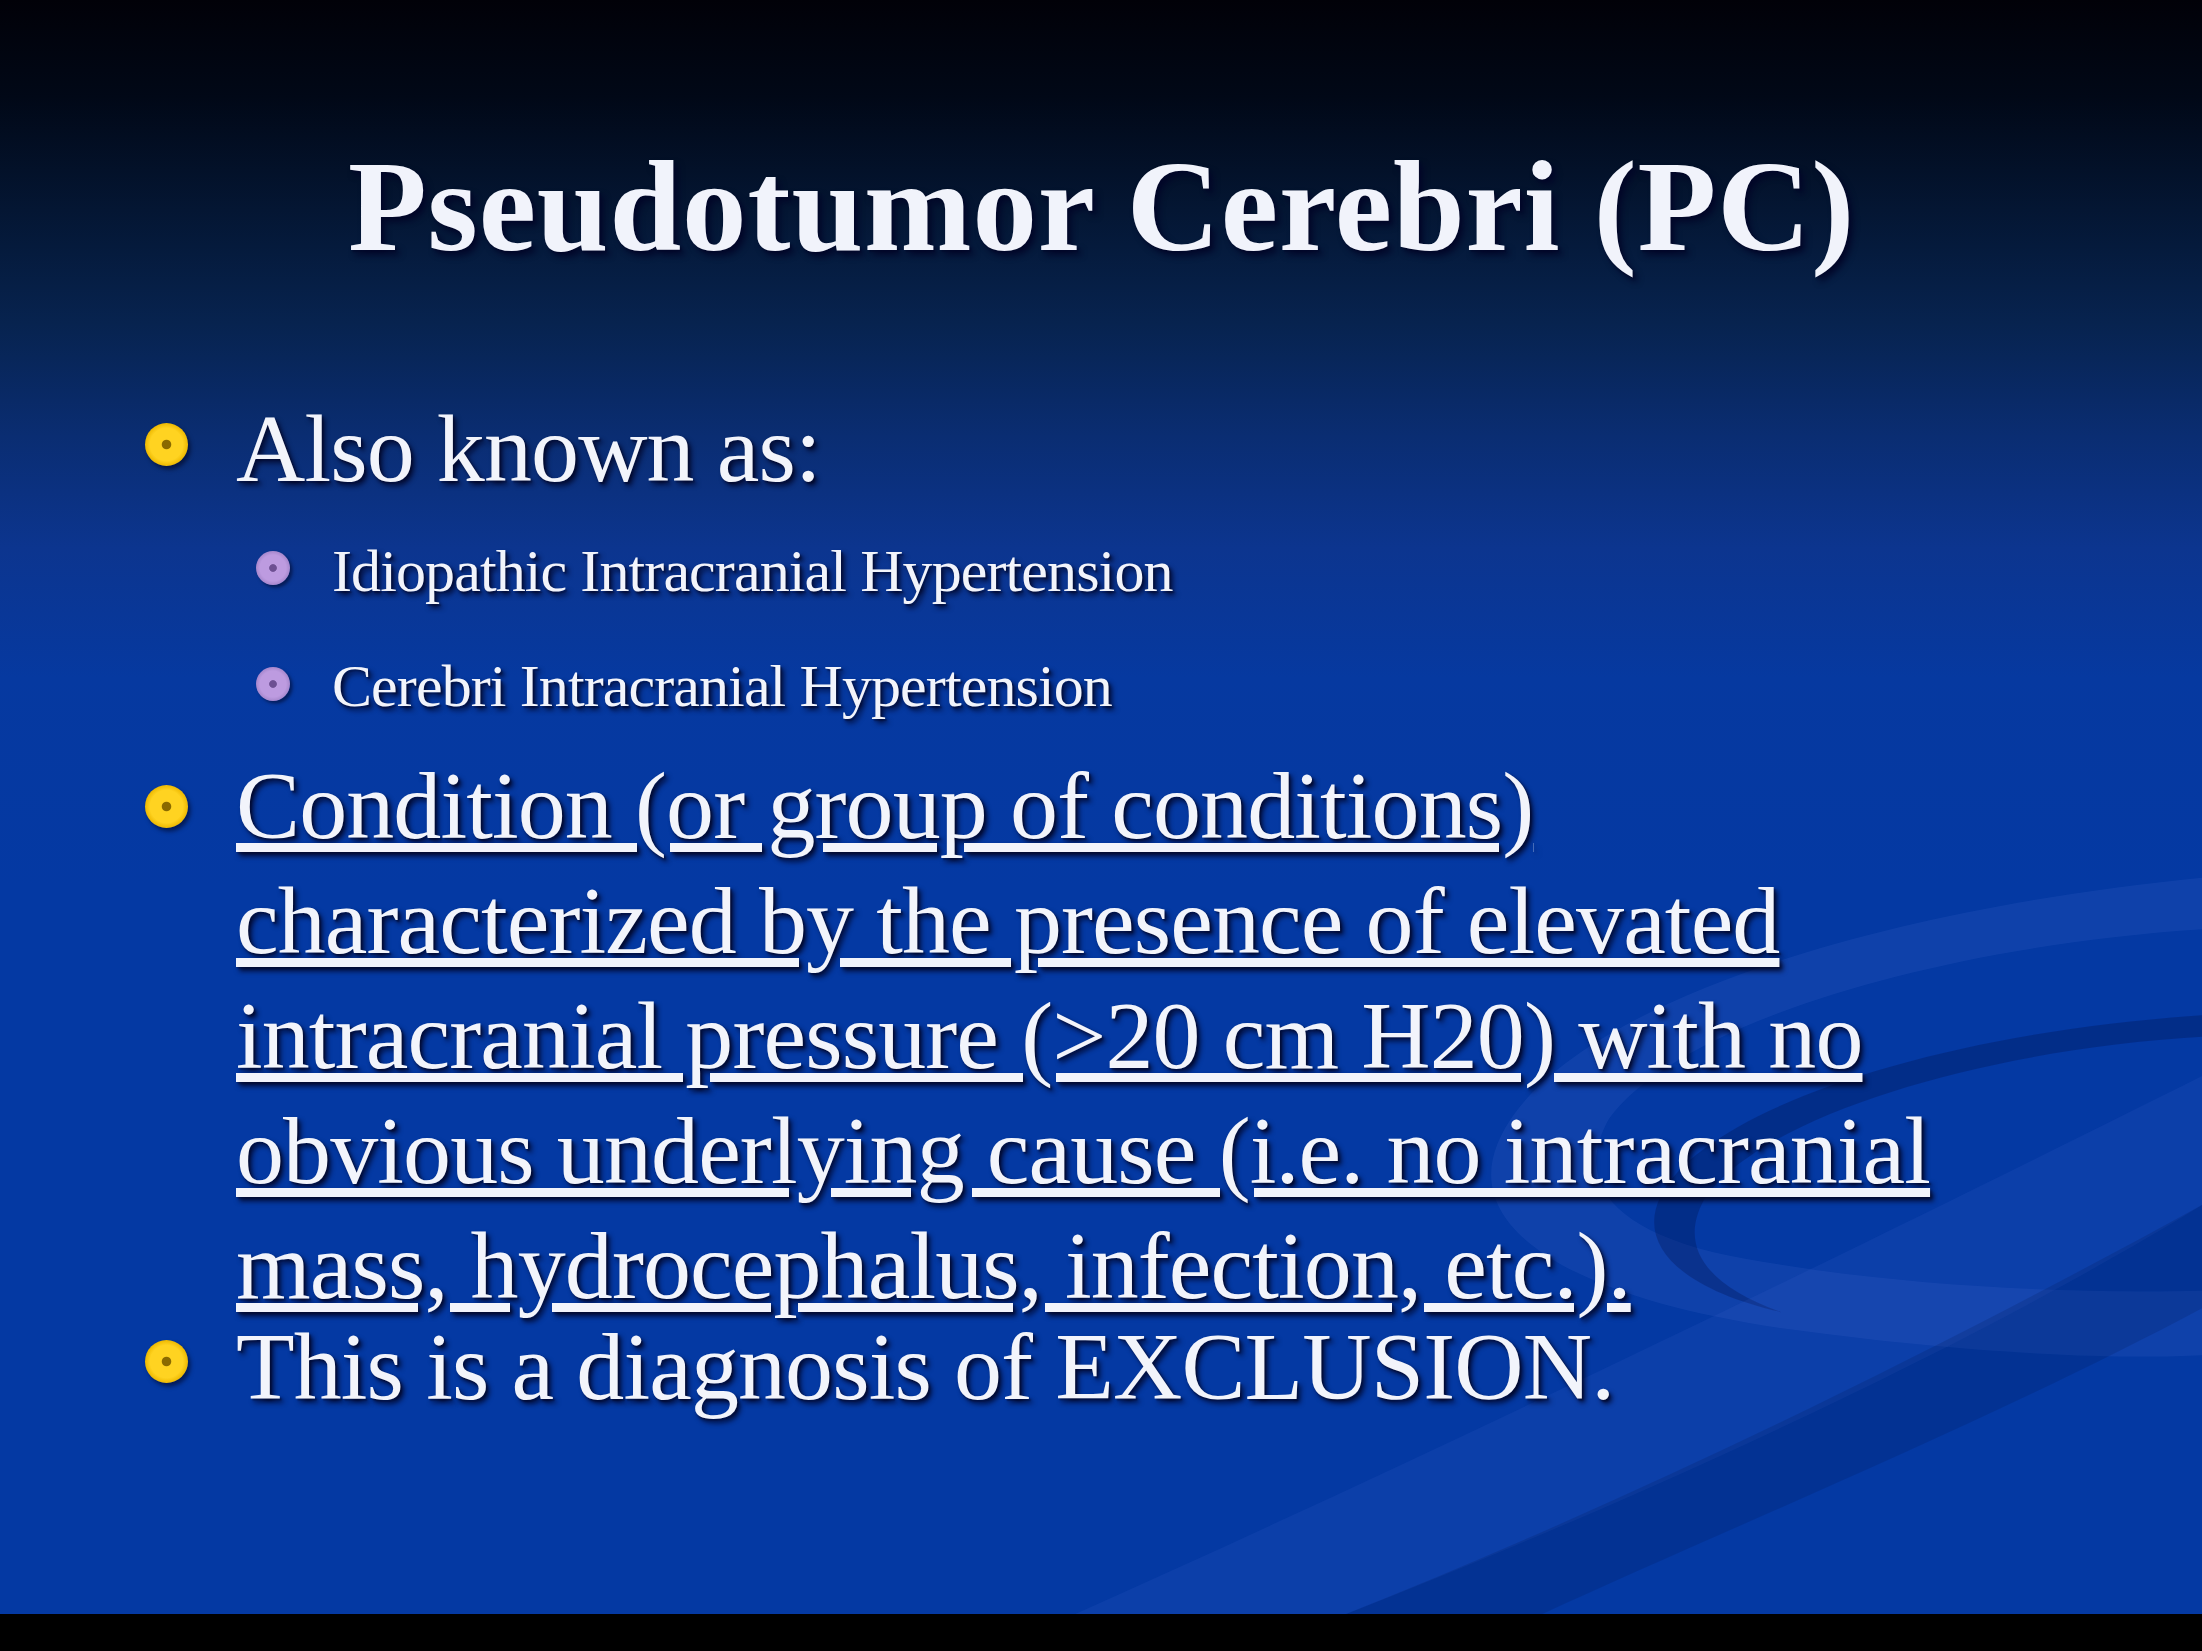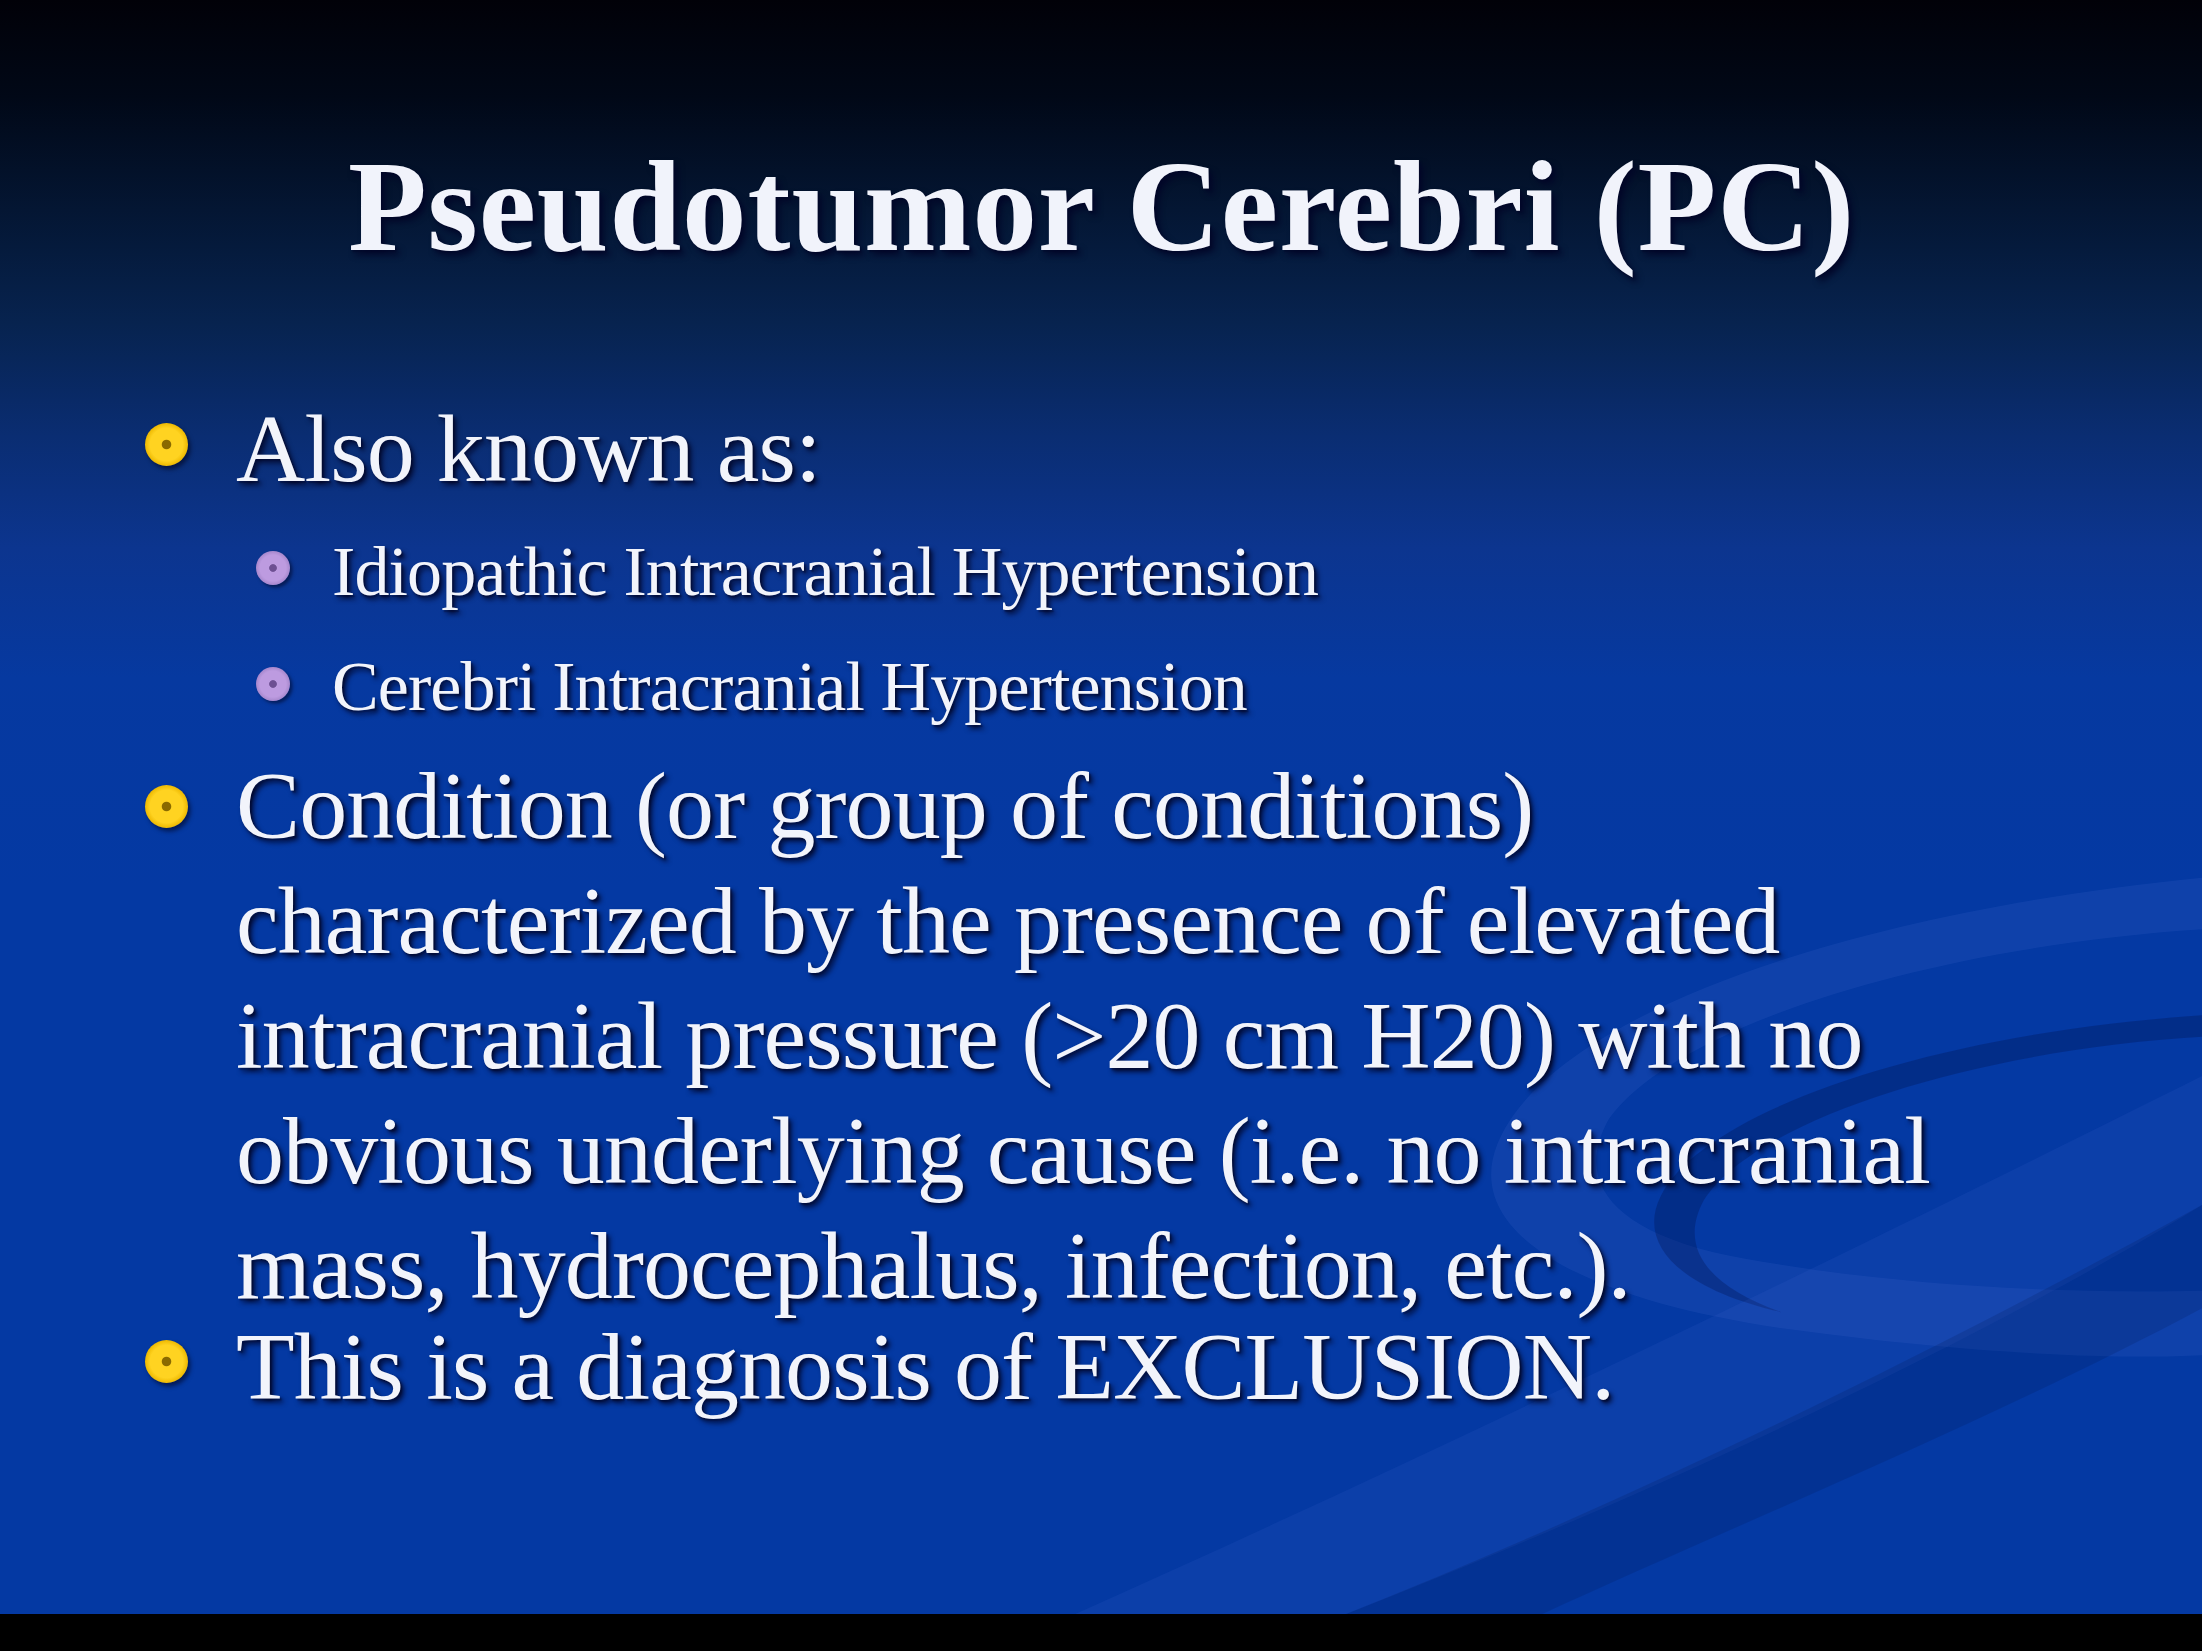--- a/index.html
+++ b/index.html
@@ -53,21 +53,21 @@
     white-space: pre;
     letter-spacing: -0.9px;
   }
   .lvl1 {
     left: 224px;
     font-size: 96px;
     line-height: 115px;
   }
   .lvl2 {
     left: 320px;
-    font-size: 70px;
+    font-size: 60px;
     line-height: 103px;
   }
   .dot {
     position: absolute;
     border-radius: 50%;
   }
   .dot.gold {
     width: 43px;
     height: 43px;
     background: radial-gradient(circle at 50% 50%, #8a6a00 0 4.3px, #ffd321 5.2px 16.3px, #edb800 21.5px);
@@ -100,21 +100,21 @@
     <span class="dot gold" style="left:145px; top:423px;"></span>
     <p class="btxt lvl1" style="top:379px;">Also known as:</p>
 
     <span class="dot lav" style="left:256px; top:551px;"></span>
     <p class="btxt lvl2" style="top:508px;">Idiopathic Intracranial Hypertension</p>
 
     <span class="dot lav" style="left:256px; top:667px;"></span>
     <p class="btxt lvl2" style="top:623px;">Cerebri Intracranial Hypertension</p>
 
     <span class="dot gold" style="left:145px; top:785px;"></span>
-    <p class="btxt lvl1" style="top:736px;">Condition (or group of conditions)
+    <p class="btxt lvl1" style="top:736px;text-decoration:underline;">Condition (or group of conditions)
 characterized by the presence of elevated
 intracranial pressure (&gt;20 cm H20) with no
 obvious underlying cause (i.e. no intracranial
 mass, hydrocephalus, infection, etc.).</p>
 
     <span class="dot gold" style="left:145px; top:1340px;"></span>
     <p class="btxt lvl1" style="top:1297px;text-align:center;">This is a diagnosis of EXCLUSION.</p>
 
   </div>
 

